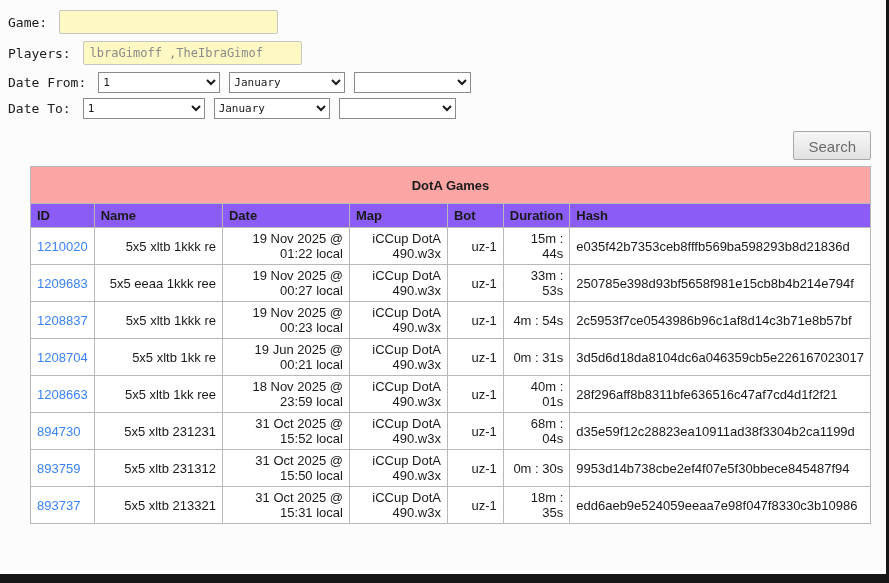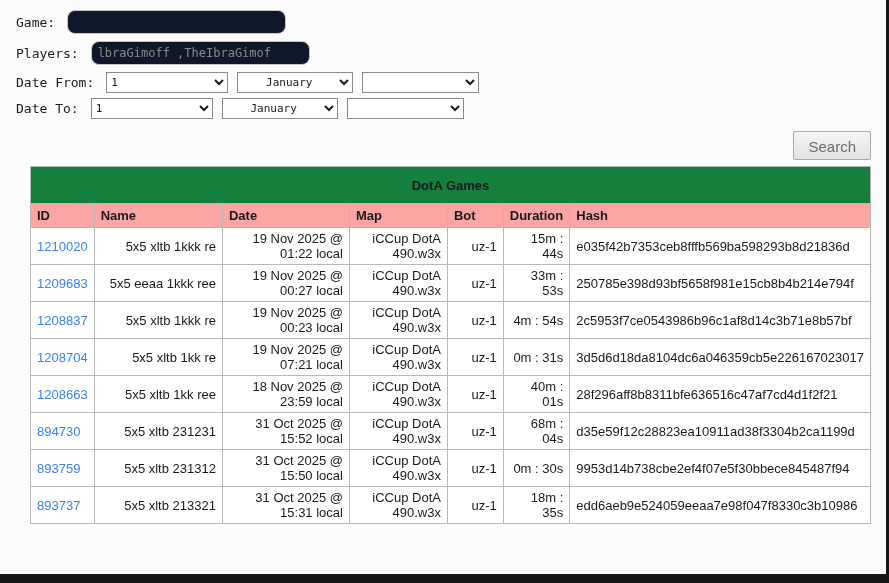--- a/index.html
+++ b/index.html
@@ -25,52 +25,51 @@
     position: absolute; right: 0; top: 0;
     width: 3px; height: 583px;
     background: #161616;
   }
 
   
   .form-row {
     display: flex;
     align-items: center;
     margin-bottom: 7px;
-    margin-left: 8px;
   }
   .form-label {
     font-family: "DejaVu Sans Mono", monospace;
     font-size: 13px;
     color: #1a1a1a;
     margin-right: 12px;
     white-space: pre;
   }
   .text-input {
     width: 219px; height: 24px;
     border: 1px solid #c6c6c6;
-    border-radius: 8px;
-    background: #0f172a;
+    border-radius: 2px;
+    background: #fef9c3;
     font-family: "DejaVu Sans Mono", monospace;
     font-size: 12px;
     padding: 2px 6px;
     color: #1a1a1a;
   }
   .text-input.muted { color: #8a8a8a; }
   .date-row { margin-bottom: 5px; }
   .sel {
     height: 21px;
     font-family: "DejaVu Sans Mono", monospace;
     font-size: 11px;
     border: 1px solid #8a8a8a;
     background: #fff;
     margin-right: 9px;
     color: #1a1a1a;
   }
   .sel-day { width: 122px; }
-  .sel-month { width: 116px; text-align: center; }
+  .sel-month { width: 116px; }
   .sel-year { width: 117px; }
 
   
   .search-bar {
     width: 841px;
     margin: 12px 0 6px 22px;
     text-align: right;
   }
   .search-btn {
     font-family: "Liberation Sans", sans-serif;
@@ -90,27 +89,27 @@
     width: 841px;
     font-size: 13px;
     color: #1a1a1a;
     background: #fff;
   }
   .games-table th, .games-table td {
     border: 1px solid #b8b8b8;
     padding: 3px 6px;
   }
   .games-table .title-cell {
-    background: #15803d;
+    background: #fca5a5;
     text-align: center;
     font-weight: bold;
     padding: 3px;
   }
   .games-table th {
-    background: #fca5a5;
+    background: #8b5cf6;
     text-align: left;
     font-weight: bold;
     padding: 4px 6px;
   }
   .games-table td { height: 37px; }
   .col-id { width: 46px; }
   .col-name { width: 146px; }
   .col-date { width: 147px; }
   .col-map { width: 107px; }
   .col-bot { width: 61px; }
@@ -219,21 +218,21 @@
         <td class="td-center">5x5 xltb 1kkk re</td>
         <td class="td-center">19 Nov 2025 @ 00:23 local</td>
         <td class="td-center">iCCup DotA 490.w3x</td>
         <td class="td-center">uz-1</td>
         <td class="td-center">4m : 54s</td>
         <td>2c5953f7ce0543986b96c1af8d14c3b71e8b57bf</td>
       </tr>
       <tr>
         <td><a href="#">1208704</a></td>
         <td class="td-center">5x5 xltb 1kk re</td>
-        <td class="td-center">19 Nov 2025 @ 07:21 local</td>
+        <td class="td-center">19 Jun 2025 @ 00:21 local</td>
         <td class="td-center">iCCup DotA 490.w3x</td>
         <td class="td-center">uz-1</td>
         <td class="td-center">0m : 31s</td>
         <td>3d5d6d18da8104dc6a046359cb5e226167023017</td>
       </tr>
       <tr>
         <td><a href="#">1208663</a></td>
         <td class="td-center">5x5 xltb 1kk ree</td>
         <td class="td-center">18 Nov 2025 @ 23:59 local</td>
         <td class="td-center">iCCup DotA 490.w3x</td>

